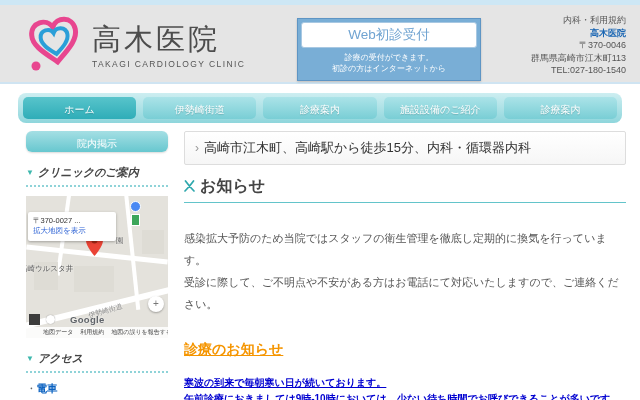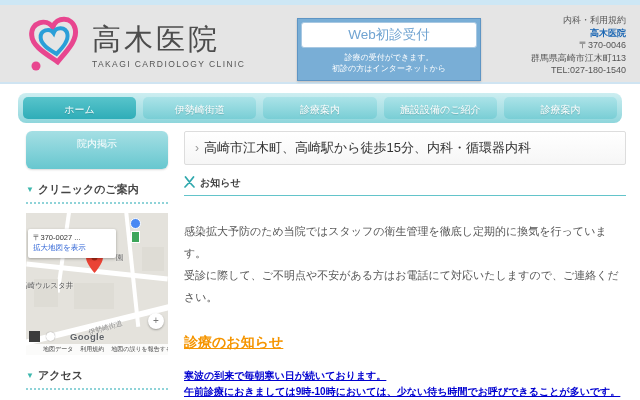--- a/index.html
+++ b/index.html
@@ -32,25 +32,25 @@
   .nav-tab { flex:1; border-radius:5px; background:linear-gradient(180deg,#abe3e8,#79ced5);
              color:#fff; font-size:10px; text-align:center; line-height:26px;
              text-shadow:0 1px 1px rgba(0,0,0,.18); cursor:pointer; overflow:hidden; white-space:nowrap; }
   .nav-tab.active { background:linear-gradient(180deg,#58c4cb,#2fadb8); }
 
   
   .content { display:flex; padding:8px 14px 0 26px; }
   .sidebar { width:142px; flex:none; }
   .main { flex:1; margin-left:16px; min-width:0; }
 
-  .side-btn { height:38px; border-radius:6px; background:linear-gradient(180deg,#a5dfe4,#67c7cf);
+  .side-btn { height:21px; border-radius:6px; background:linear-gradient(180deg,#a5dfe4,#67c7cf);
               color:#fff; font-size:10px; text-align:center; line-height:25px;
               box-shadow:0 1px 2px rgba(0,0,0,.15); cursor:pointer; }
   .side-heading { font-size:11px; font-weight:bold; color:#444; padding-bottom:5px;
-                  border-bottom:2px dotted #8fd3d8; margin-top:13px; }
+                  border-bottom:2px dotted #8fd3d8; margin-top:13px;font-style:italic; }
   .tri { color:#3eb8ae; font-size:8px; margin-right:4px; vertical-align:1px; }
 
   
   .map { position:relative; width:142px; height:142px; background:#e9e7e2; overflow:hidden; margin-top:9px; }
   .blk { position:absolute; background:#dedcd5; }
   .st { position:absolute; background:#fff; }
   .pin { position:absolute; left:60px; top:36px; }
   .infowin { position:absolute; left:2px; top:16px; width:88px; background:#fff;
              box-shadow:0 1px 3px rgba(0,0,0,.3); padding:4px 5px 5px; font-size:7.5px;
              color:#333; border-radius:2px; line-height:10px; }
@@ -73,21 +73,21 @@
 
   .train-item { margin-top:9px; font-size:10.5px; }
   .train-bullet { color:#666; }
   .train-label { color:#0b62c1; font-weight:bold; cursor:pointer; }
 
   
   .title-box { border:1px solid #ddd; background:linear-gradient(180deg,#ffffff,#f6f6f6);
                padding:7px 10px; font-size:13px; color:#333; border-radius:2px; white-space:nowrap; overflow:hidden; }
   .title-arrow { color:#999; margin-right:5px; font-size:12px; }
 
-  .sec-heading { display:flex; align-items:center; gap:5px; font-size:10px; font-weight:bold; color:#444;
+  .sec-heading { display:flex; align-items:center; gap:5px; font-size:16px; font-weight:bold; color:#444;
                  border-bottom:1px solid #63c4ca; padding-bottom:5px; margin-top:11px; }
   .para { font-size:11px; color:#555; line-height:22px; }
   .para:first-of-type { margin-top:24px; }
   .alert-line { color:#e60012; font-weight:bold; text-decoration:underline; font-size:11.5px; margin-top:3px; }
 
   .treat-heading { color:#f59500; font-size:14px; font-weight:bold; text-decoration:underline; margin-top:26px; }
   .blue-lines { margin-top:16px; }
   .blue-line { color:#0000d0; font-weight:bold; text-decoration:underline; font-size:10px;
                line-height:16px; white-space:nowrap; }
 </style>

